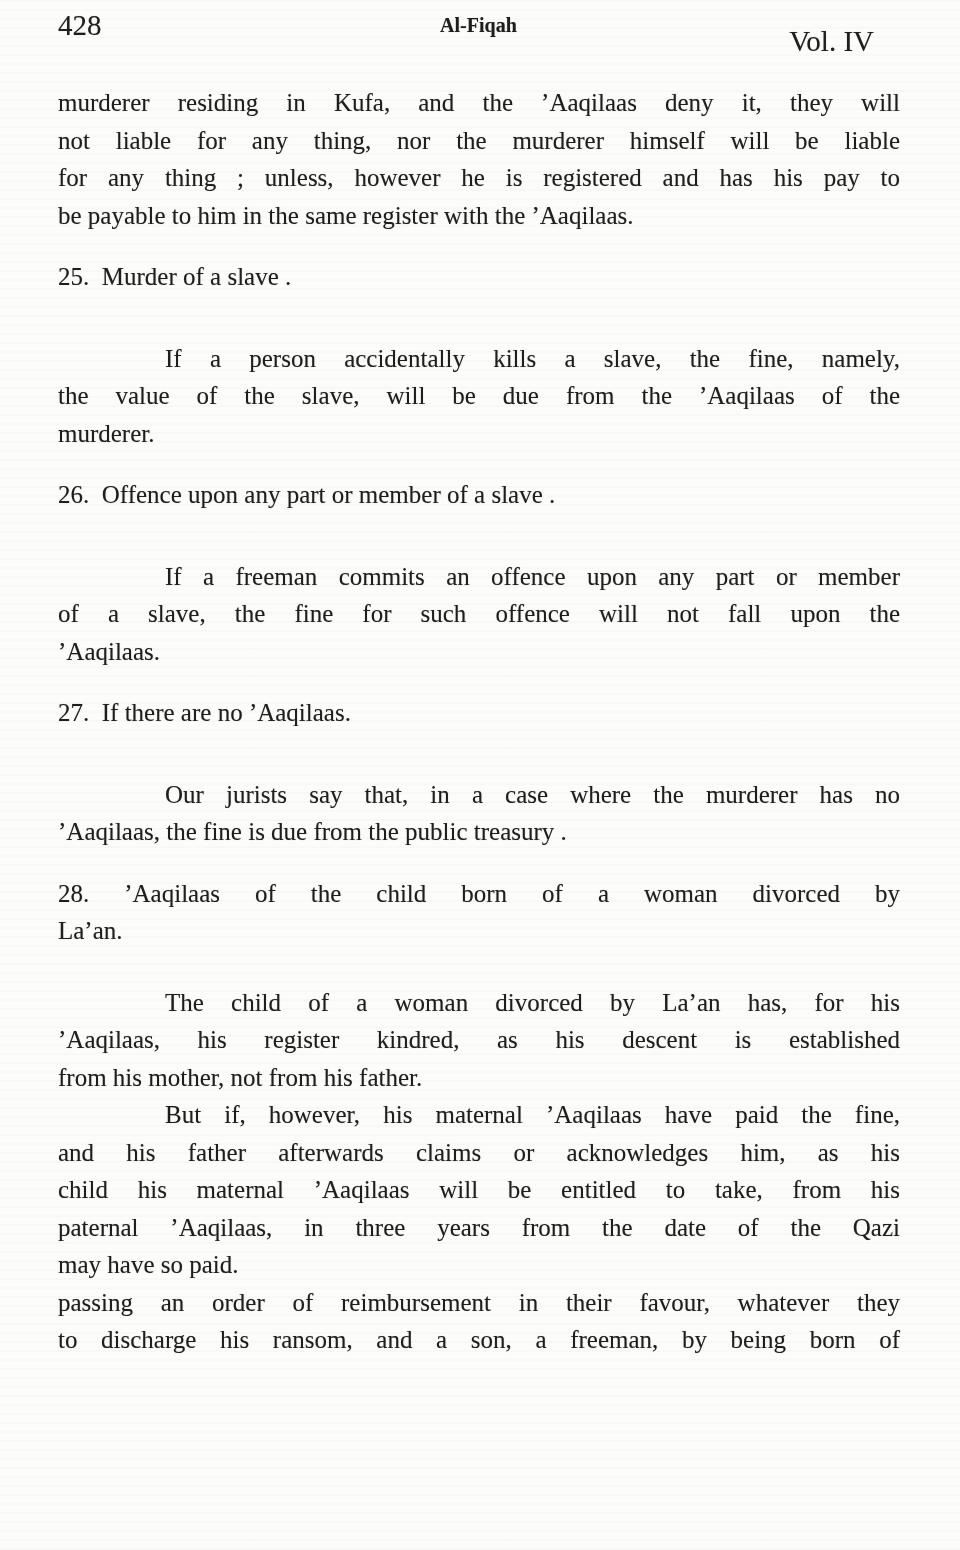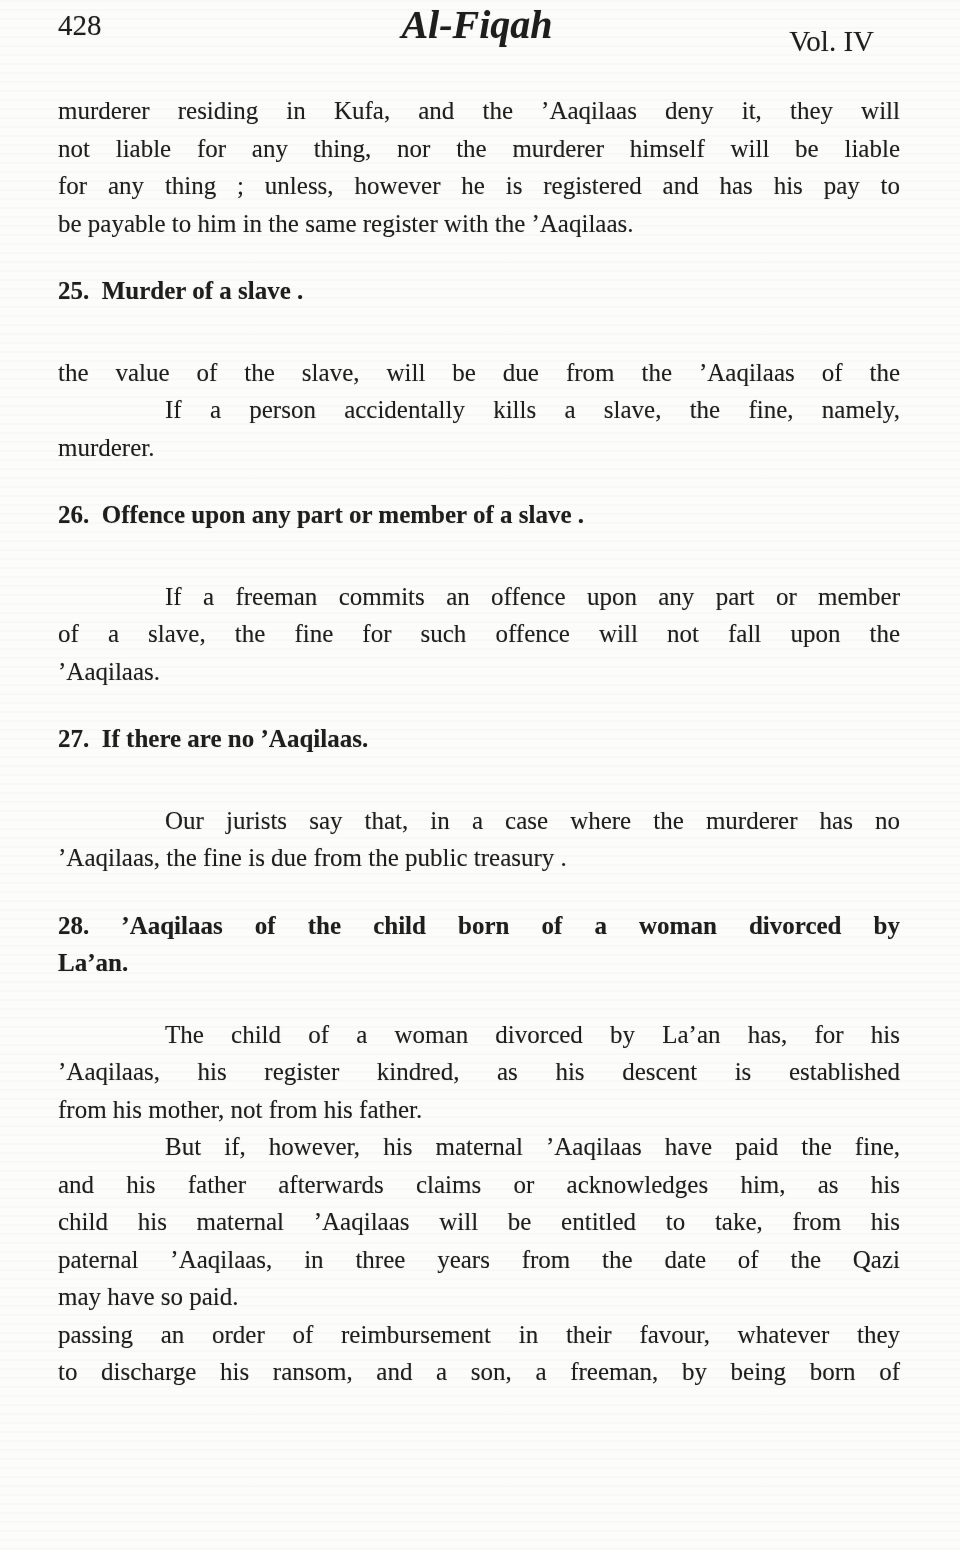--- a/index.html
+++ b/index.html
@@ -19,53 +19,52 @@
     color:var(--ink);
     overflow:hidden;
     box-sizing:border-box;
   }
   .scan-text{
     text-shadow:0 0 1px rgba(40,40,40,0.35);
   }
   .header{
     position:relative;
     height:42px;
-    padding-top:8px;
+    padding-top:0;
     font-size:29px;
     line-height:34px;
   }
   .page-number{
     position:absolute;
     left:58px;
     top:8px;
   }
   .book-title{
     position:absolute;
     left:50%;
     top:8px;
     transform:translateX(-52%);
-    font-style:italic;
     font-weight:bold;
-    font-size:40px;
+    font-size:20px;
   }
   .volume{
     position:absolute;
     right:86px;
     top:24px;
   }
   .content{
     margin-top:42px;
     padding:0 60px 0 58px;
     font-size:25px;
     line-height:37.5px;
   }
   .block{margin:0;}
   .block.heading{
-    font-weight:bold;
-    margin-top:30px;
+    font-weight:normal;
+    margin-top:24px;
     margin-bottom:44px;
   }
   .block.heading.h-multi{
     margin-bottom:34px;
   }
   .block.para + .block.para{
   }
   .line{
     text-align:justify;
     text-align-last:justify;
@@ -91,22 +90,22 @@
       <div class="block para">
         <div class="line">murderer residing in Kufa, and the ’Aaqilaas deny it, they will</div>
         <div class="line">not liable for any thing, nor the murderer himself will be liable</div>
         <div class="line">for any thing ; unless, however he is registered and has his pay to</div>
         <div class="line last">be payable to him in the same register with the ’Aaqilaas.</div>
       </div>
       <div class="block heading">
         <div class="line last">25. Murder of a slave .</div>
       </div>
       <div class="block para">
+        <div class="line indent">If a person accidentally kills a slave, the fine, namely,</div>
         <div class="line">the value of the slave, will be due from the ’Aaqilaas of the</div>
-        <div class="line indent">If a person accidentally kills a slave, the fine, namely,</div>
         <div class="line last">murderer.</div>
       </div>
       <div class="block heading">
         <div class="line last">26. Offence upon any part or member of a slave .</div>
       </div>
       <div class="block para">
         <div class="line indent">If a freeman commits an offence upon any part or member</div>
         <div class="line">of a slave, the fine for such offence will not fall upon the</div>
         <div class="line last">’Aaqilaas.</div>
       </div>

